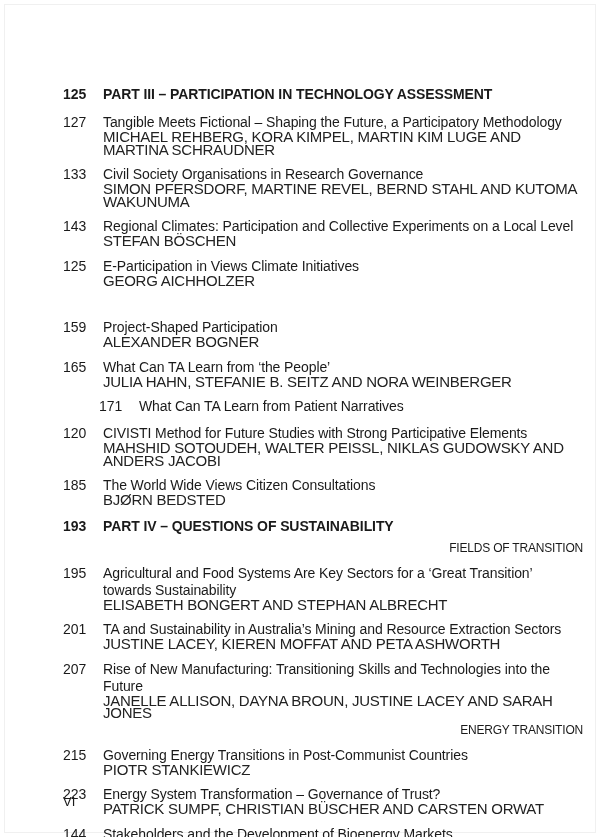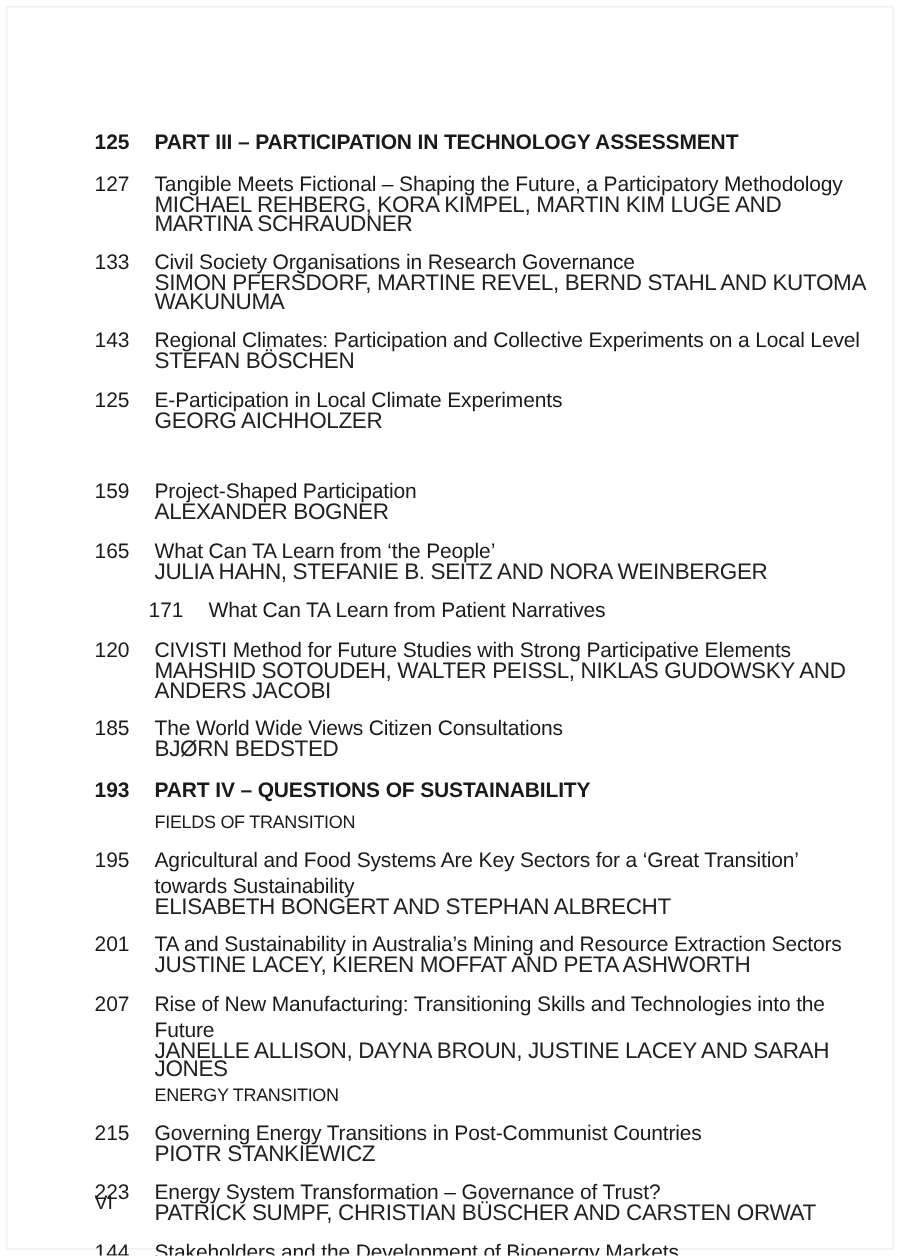--- a/index.html
+++ b/index.html
@@ -7,21 +7,21 @@
     width:600px; height:837px; background:#ffffff; position:relative; overflow:hidden;
     font-family:"Liberation Sans", sans-serif; color:#1a1a1a;
   }
   .page-border { position:absolute; left:4px; top:4px; right:4px; bottom:4px; border:1px solid #f0f0f0; }
   .toc { position:absolute; left:63px; top:86px; width:520px; }
   .entry { position:relative; padding-left:40px; }
   .num { position:absolute; left:0; top:0; font-size:14px; line-height:17px; }
   .title { font-size:14px; line-height:17px; letter-spacing:-0.1px; }
   .authors { font-size:15px; line-height:12.5px; transform-origin:left; letter-spacing:-0.25px; color:#222; margin-top:0px; }
   .part .num, .part .title { font-weight:bold; }
-  .section-label { padding-left:40px; font-size:12px; line-height:15px; letter-spacing:-0.2px; }
+  .section-label { padding-left:40px; font-size:12px; line-height:15px; letter-spacing:-0.2px;text-align:right; }
   .folio { position:absolute; left:63px; top:794px; font-size:13px; }
 </style>
 </head>
 <body>
 
 <div class="page-border"></div>
 
 <div class="toc">
 
   <div class="entry part" style="margin-bottom:11px;">
@@ -42,21 +42,21 @@
   </div>
 
   <div class="entry" style="margin-bottom:10px;">
     <span class="num">143</span>
     <div class="title">Regional Climates: Participation and Collective Experiments on a Local Level</div>
     <div class="authors">STEFAN BÖSCHEN</div>
   </div>
 
   <div class="entry" style="margin-bottom:10px;">
     <span class="num">125</span>
-    <div class="title">E-Participation in Local Climate Experiments</div>
+    <div class="title">E-Participation in Views Climate Initiatives</div>
     <div class="authors">GEORG AICHHOLZER</div>
   </div>
 
   <div class="entry" style="margin-bottom:10px;margin-top:32px;">
     <span class="num">159</span>
     <div class="title">Project-Shaped Participation</div>
     <div class="authors">ALEXANDER BOGNER</div>
   </div>
 
   <div class="entry" style="margin-bottom:10px;">

